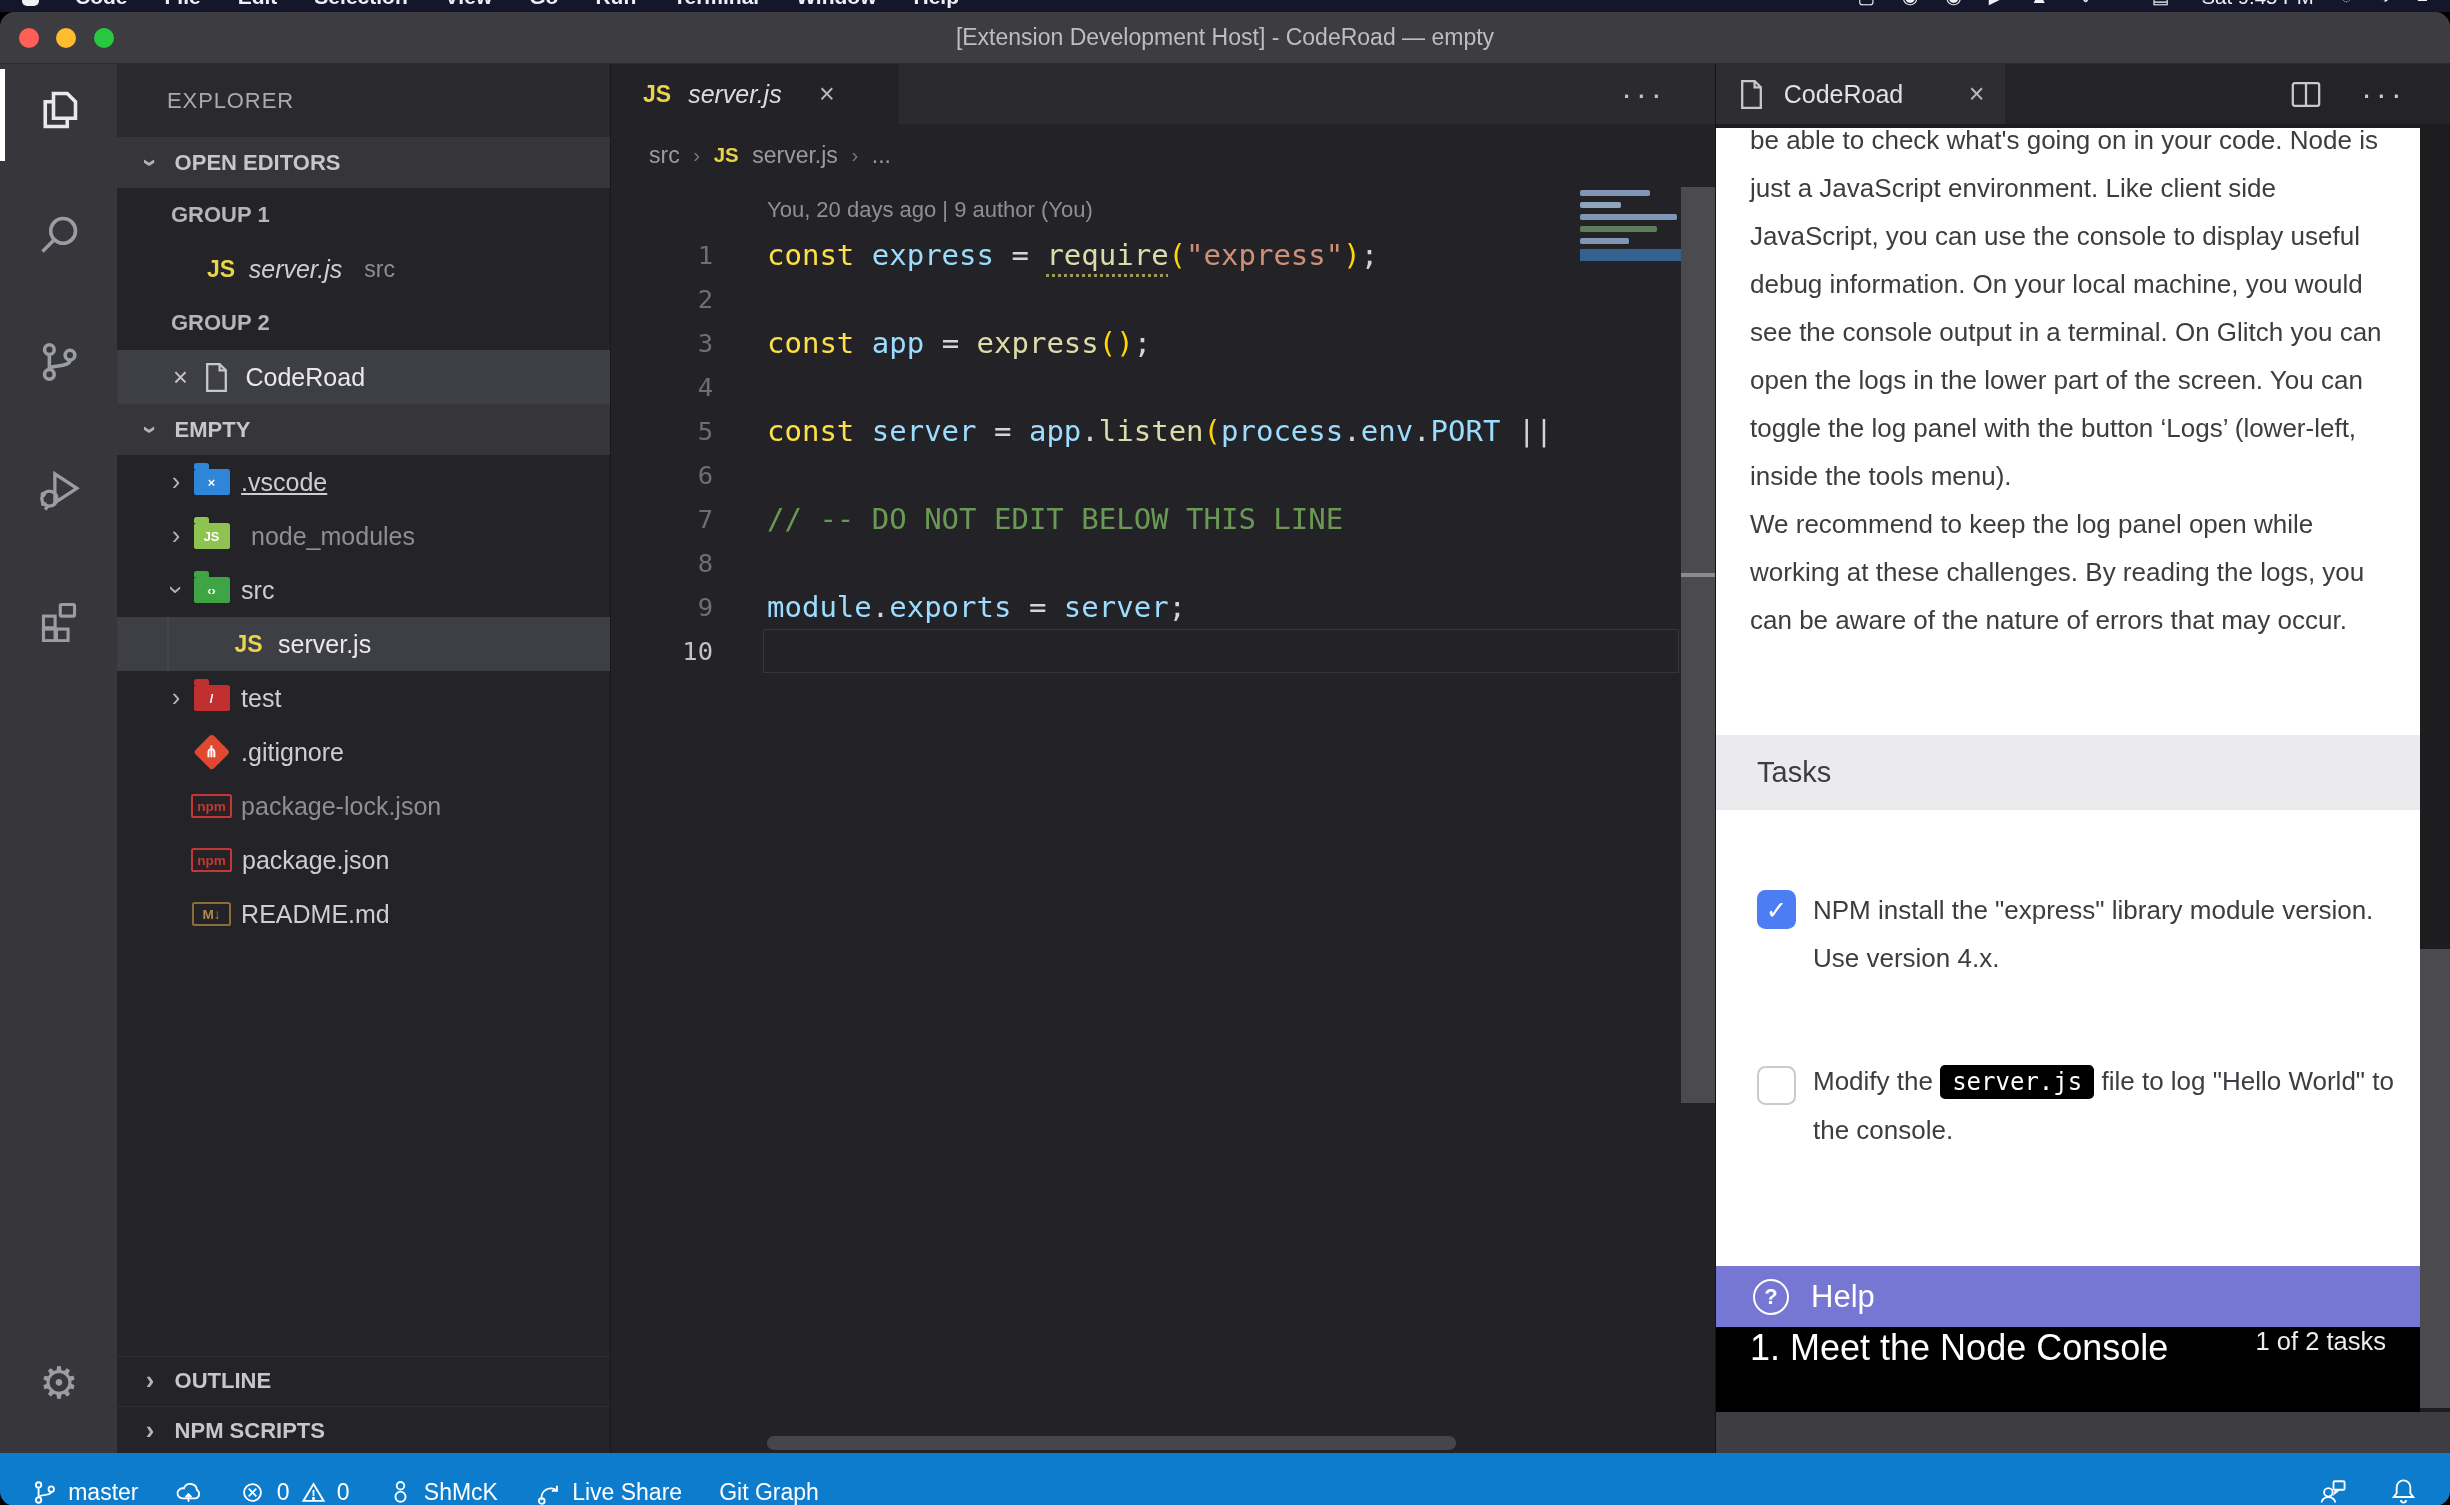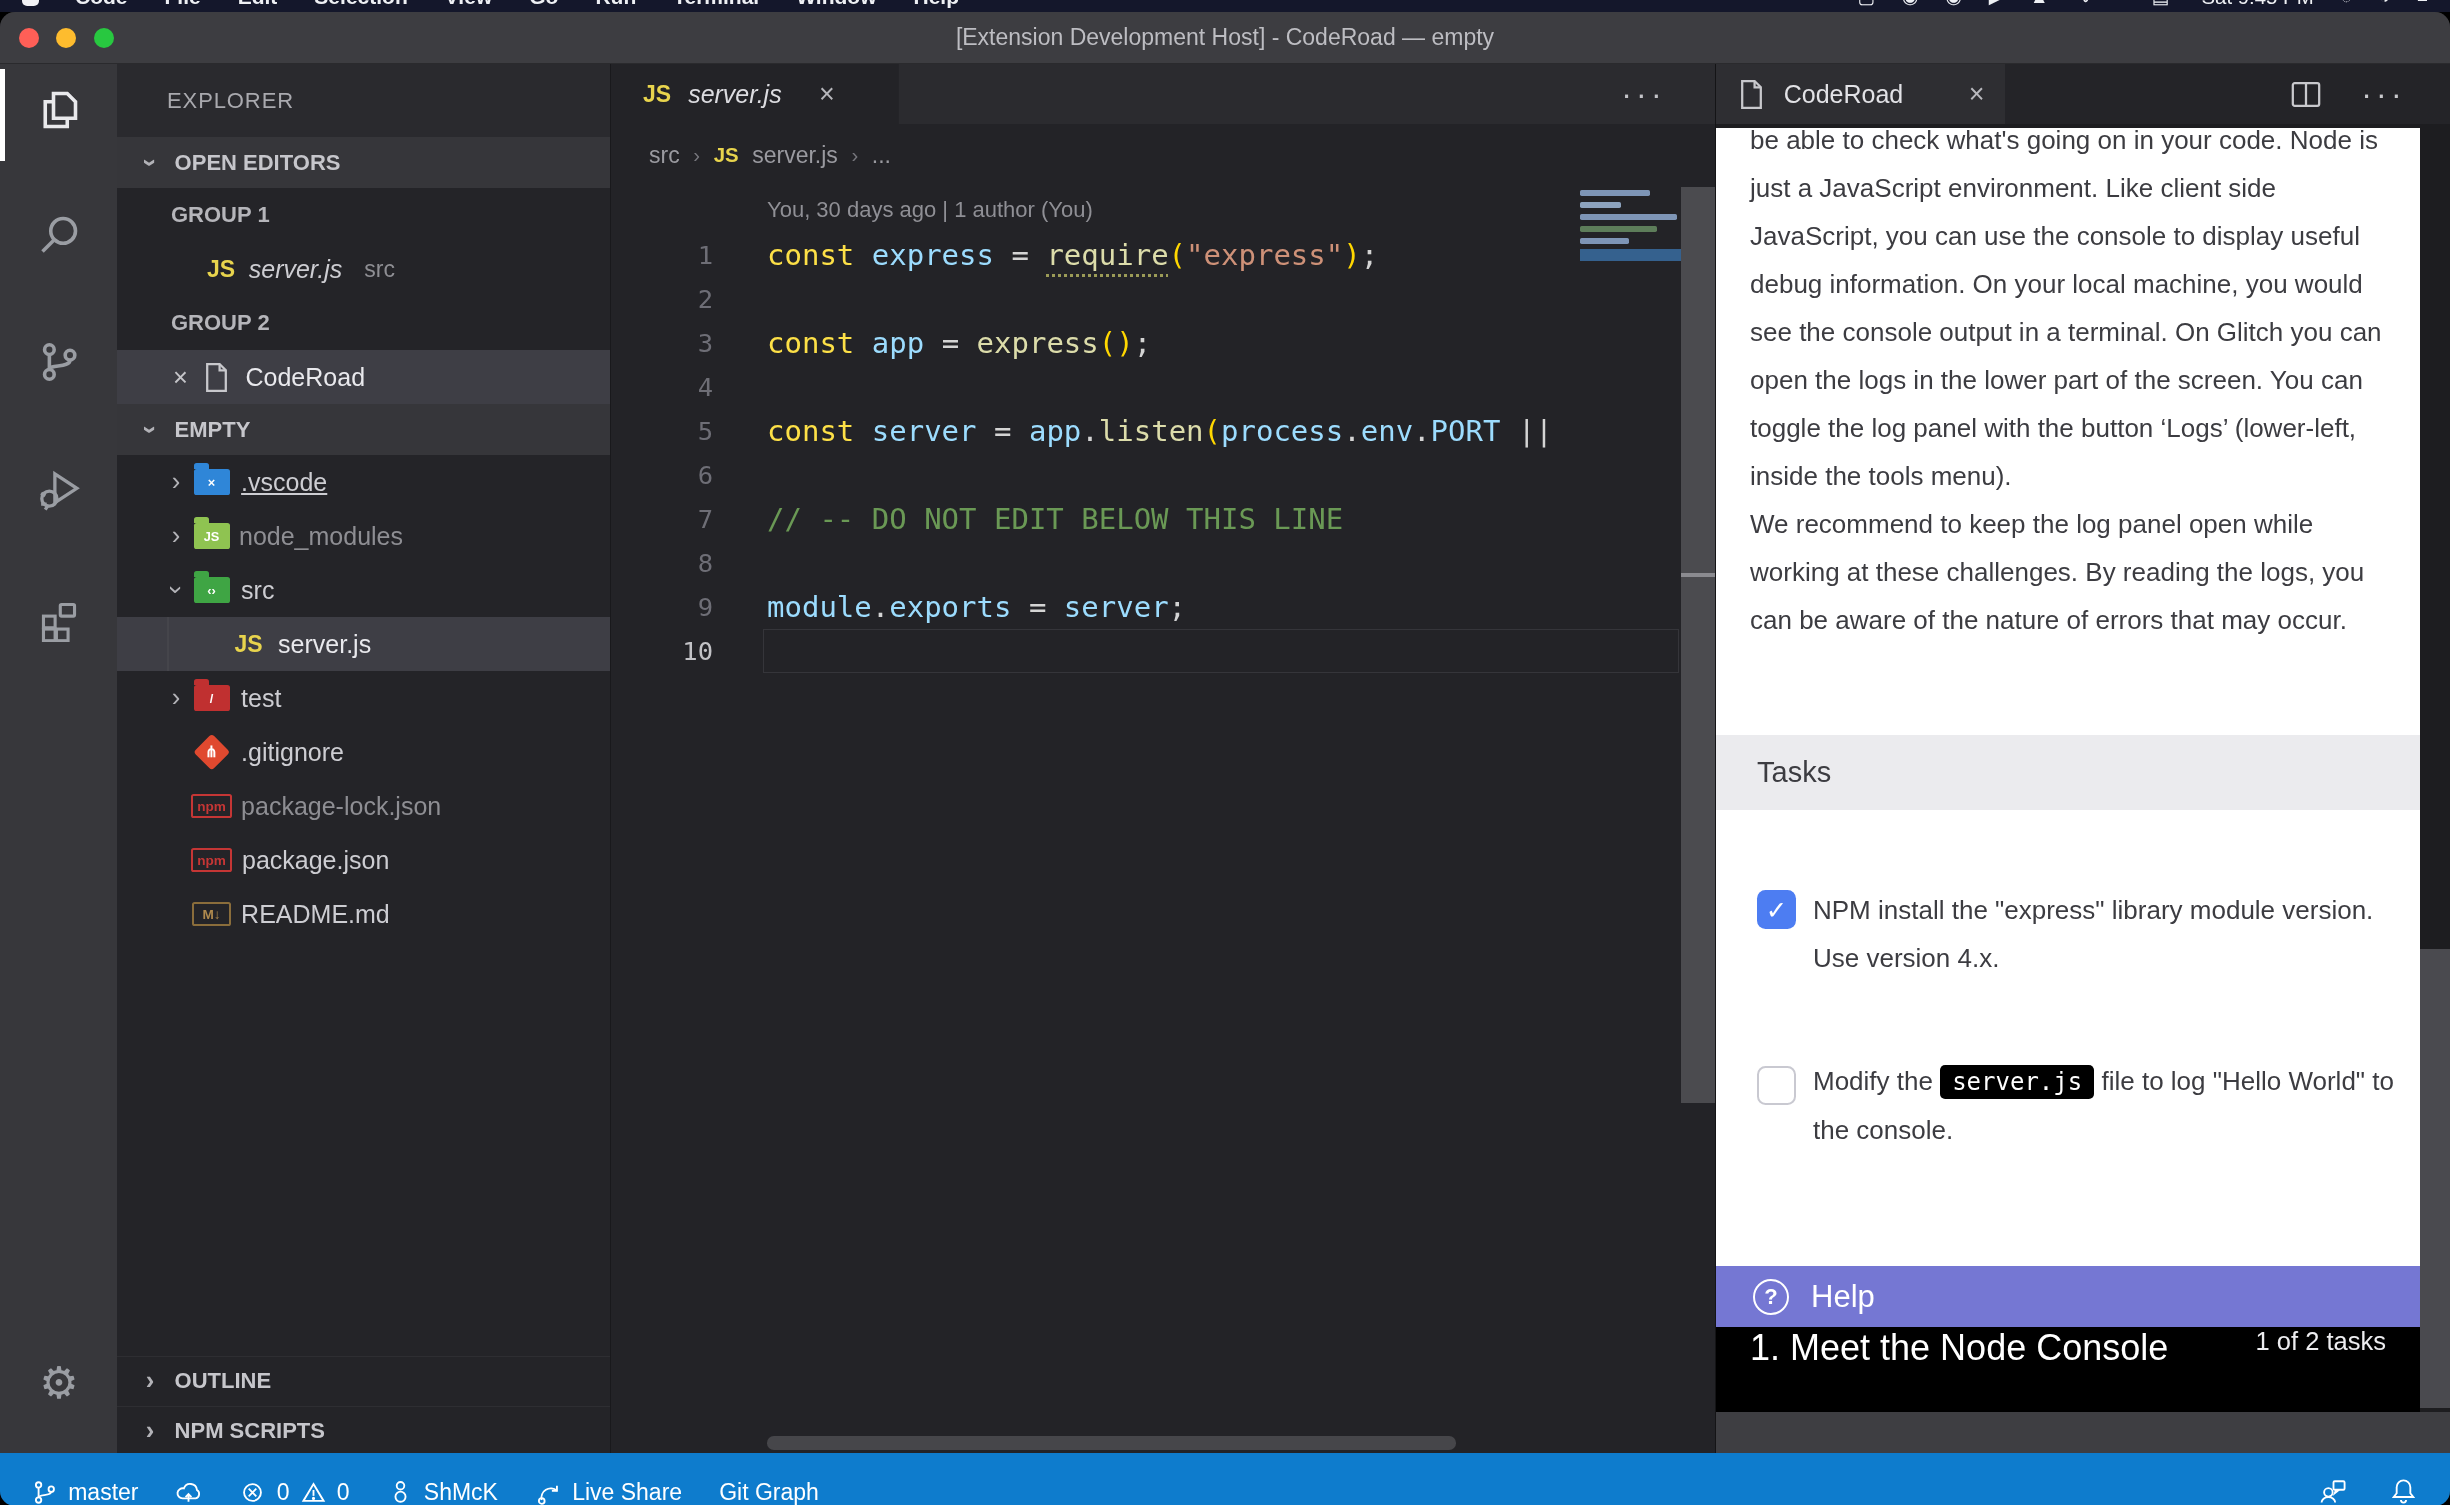--- a/index.html
+++ b/index.html
@@ -246,21 +246,21 @@
               <span class="icon-box">
                 <span class="fold" style="background:#2f86d8">×</span>
               </span>
               <span style="margin-left: 5.1px; text-decoration: underline;">.vscode</span>
             </div>
             <div class="sb-row tree-row" style="padding-left: 48px;">
               <span class="chev">›</span>
               <span class="icon-box">
                 <span class="fold" style="background:#8fc351">JS</span>
               </span>
-              <span class="dim" style="margin-left: 3px;">node_modules</span>
+              <span class="dim" style="margin-left: 15px;">node_modules</span>
             </div>
             <div class="sb-row tree-row" style="padding-left: 48px;">
               <span class="chev open">›</span>
               <span class="icon-box">
                 <span class="fold" style="background:#3fa544">‹›</span>
               </span>
               <span style="margin-left: 5.1px;">src</span>
             </div>
             <div class="sb-row tree-row selected" style="padding-left: 107px;">
               <span class="guide"></span>
@@ -327,21 +327,21 @@
           <div id="editor-actions">···</div>
         </div>
         <div id="breadcrumb">
           <span>src</span>
           <span class="bc-sep">›</span>
           <span class="js-badge" style="font-size:20.4px">JS</span>
           <span>server.js</span>
           <span class="bc-sep">›</span>
           <span>...</span>
         </div>
-        <div id="codelens">You, 30 days ago | 1 author (You)</div>
+        <div id="codelens">You, 20 days ago | 9 author (You)</div>
         <div id="code-rows">
             <div class="code-row"><div class="gut">1</div><div class="code-text"><span class="kw">const</span><span class="pl"> </span><span class="vr">express</span><span class="pl"> = </span><span class="fnu">require</span><span class="bk">(</span><span class="st">"express"</span><span class="bk">)</span><span class="pl">;</span></div></div>
             <div class="code-row"><div class="gut">2</div><div class="code-text"></div></div>
             <div class="code-row"><div class="gut">3</div><div class="code-text"><span class="kw">const</span><span class="pl"> </span><span class="vr">app</span><span class="pl"> = </span><span class="fn">express</span><span class="bk">()</span><span class="pl">;</span></div></div>
             <div class="code-row"><div class="gut">4</div><div class="code-text"></div></div>
             <div class="code-row"><div class="gut">5</div><div class="code-text"><span class="kw">const</span><span class="pl"> </span><span class="vr">server</span><span class="pl"> = </span><span class="vr">app</span><span class="pl">.</span><span class="fn">listen</span><span class="bk">(</span><span class="vr">process</span><span class="pl">.</span><span class="vr">env</span><span class="pl">.</span><span class="vr">PORT</span><span class="pl"> ||</span></div></div>
             <div class="code-row"><div class="gut">6</div><div class="code-text"></div></div>
             <div class="code-row"><div class="gut">7</div><div class="code-text"><span class="cm">// -- DO NOT EDIT BELOW THIS LINE</span></div></div>
             <div class="code-row"><div class="gut">8</div><div class="code-text"></div></div>
             <div class="code-row"><div class="gut">9</div><div class="code-text"><span class="vr">module</span><span class="pl">.</span><span class="vr">exports</span><span class="pl"> = </span><span class="vr">server</span><span class="pl">;</span></div></div>

